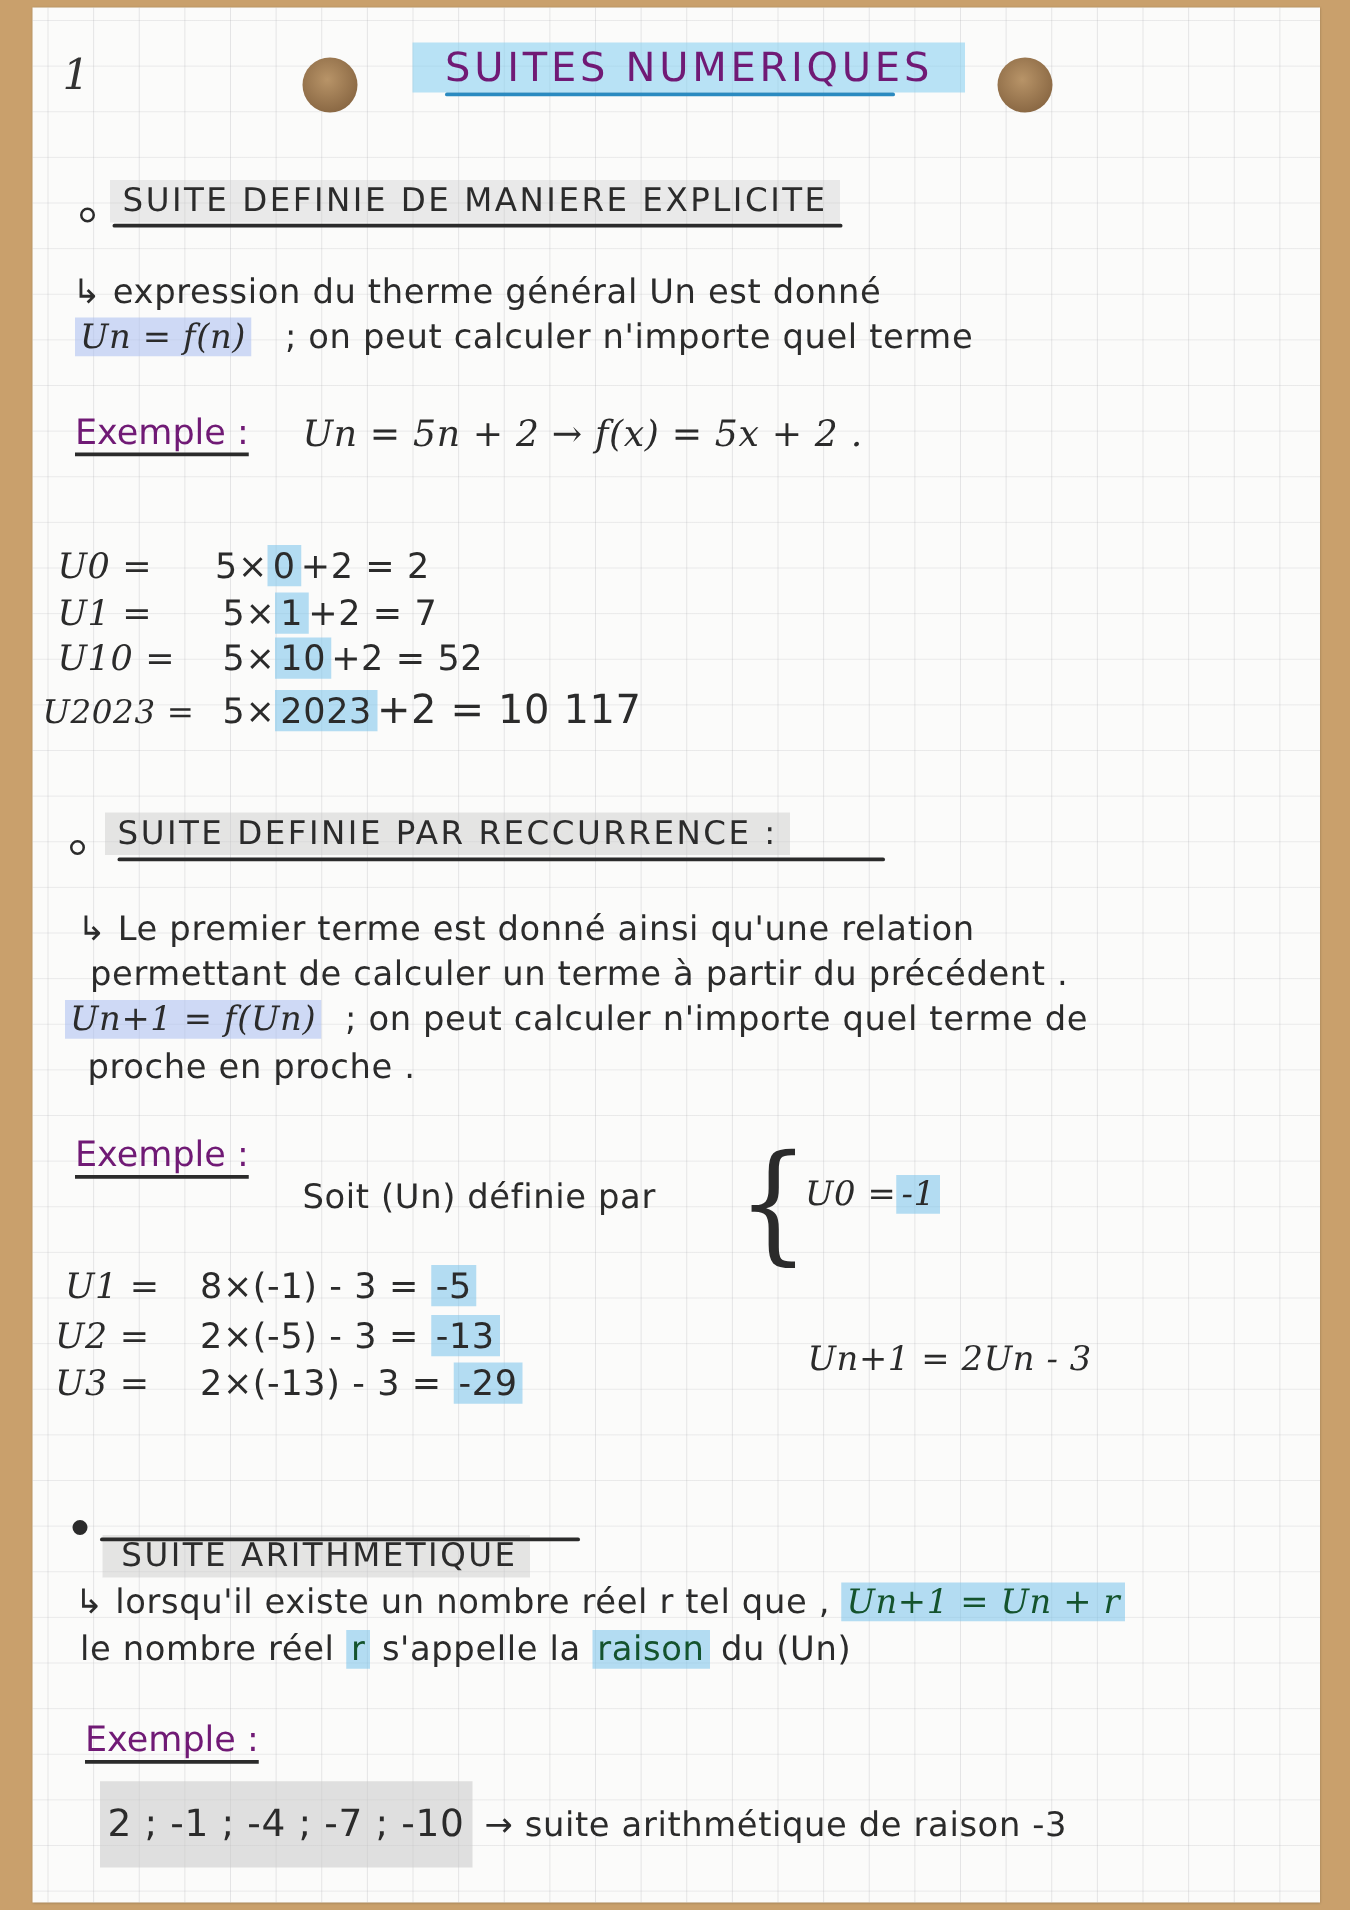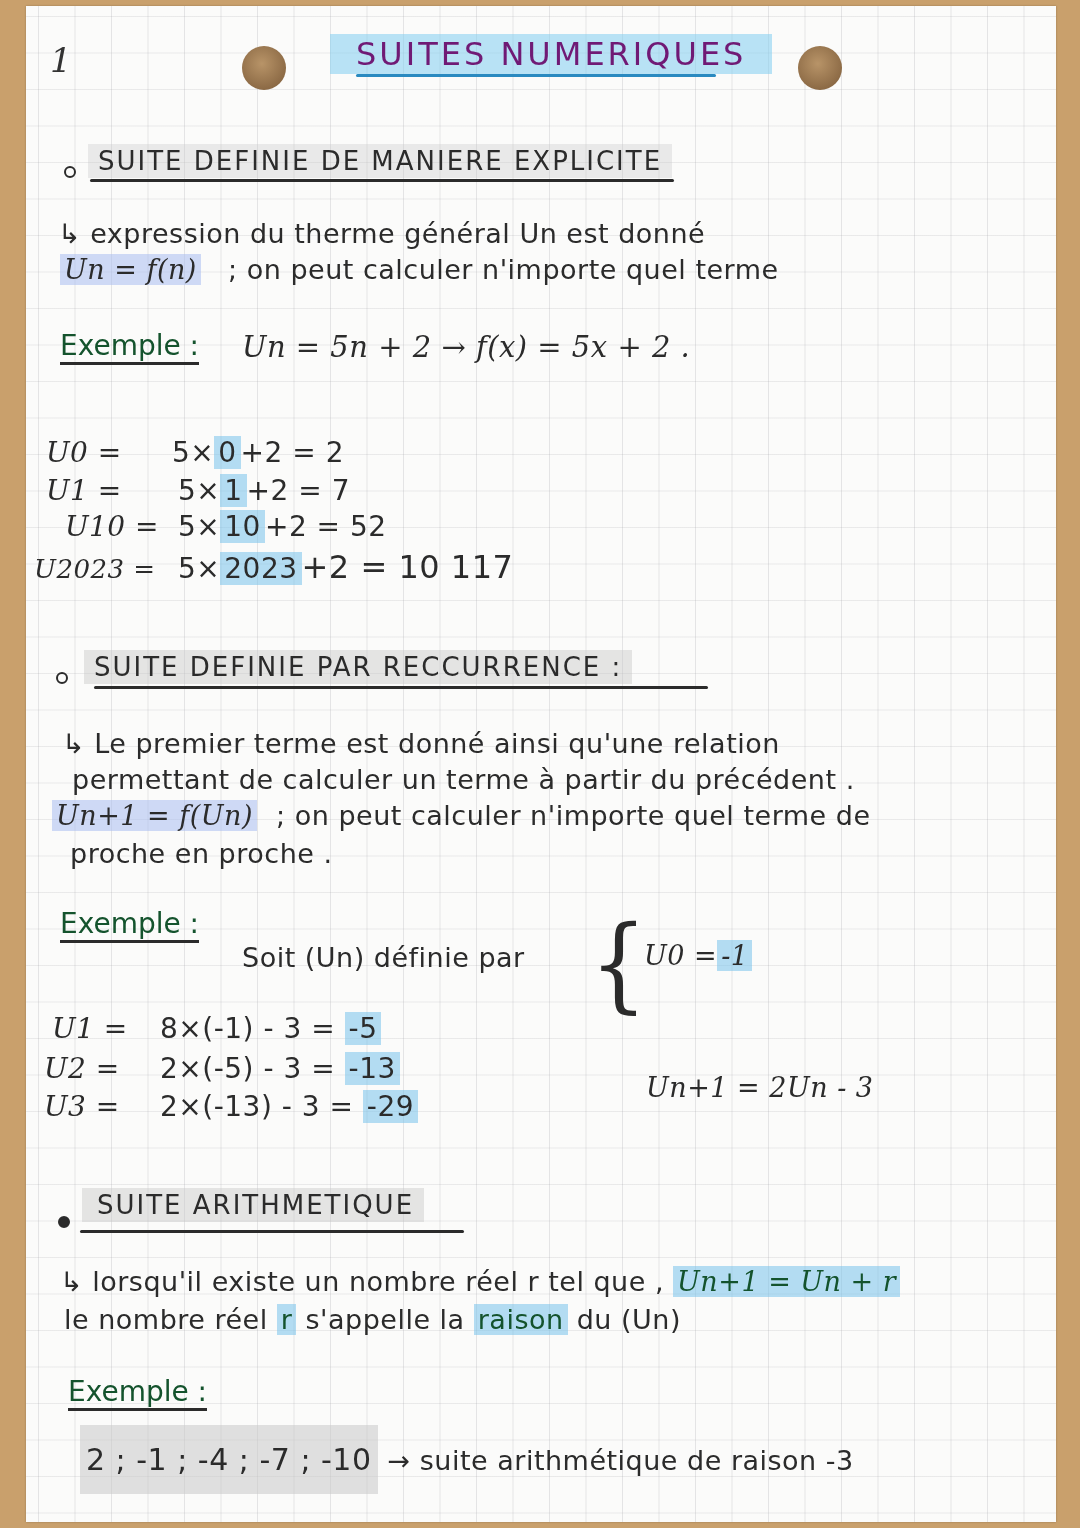--- a/index.html
+++ b/index.html
@@ -34,21 +34,21 @@
     position:absolute; color:#2b2b2b; font-size:26px; letter-spacing:2px; white-space:nowrap;
     padding:2px 10px; background:rgba(200,200,200,0.45);
   }
   .heading-underline { position:absolute; height:3px; background:#2b2b2b; border-radius:2px; }
   .bullet { position:absolute; width:8px; height:8px; border:2px solid #2b2b2b; border-radius:50%; }
   .bullet.filled { background:#2b2b2b; }
   .hl-blue { background:rgba(120,195,235,0.55); padding:0 4px; }
   .hl-violet { background:rgba(170,190,240,0.55); padding:0 4px; }
   .hl-gray { background:rgba(200,200,200,0.55); padding:17px 6px; }
   .blue-text { color:#14532d; }
-  .ex-label { position:absolute; font-size:28px; color:#14532d; border-bottom:3px solid #2b2b2b; line-height:32px; }
+  .ex-label { position:absolute; font-size:28px; color:#701a75; border-bottom:3px solid #2b2b2b; line-height:32px; }
   .brace { position:absolute; font-size:90px; color:#2b2b2b; font-family:"DejaVu Serif", serif; line-height:90px; transform:scaleY(1.15); }
 </style>
 </head>
 <body>
 
 <div class="paper"></div>
 
 <div class="page-num">1</div>
 <div class="hole" style="left:242px; top:46px;"></div>
 <div class="hole" style="left:798px; top:46px;"></div>
@@ -70,21 +70,21 @@
 <div class="hw serif" style="left:242px; top:330px; font-size:29px;">Un = 5n + 2  →  f(x) = 5x + 2 .</div>
 
 <div>
   <div class="hw" style="left:46px; top:436px; font-size:28px;">
     <span class="serif" style="display:inline-block; width:126px;">U0 =</span><span>5×</span><span class="hl-blue">0</span><span>+2 = 2</span>
   </div>
   <div class="hw" style="left:46px; top:474px; font-size:28px;">
     <span class="serif" style="display:inline-block; width:132px;">U1 =</span><span>5×</span><span class="hl-blue">1</span><span>+2  = 7</span>
   </div>
   <div class="hw" style="left:46px; top:510px; font-size:28px;">
-    <span class="serif" style="display:inline-block; width:132px;text-align:center;">U10 =</span><span>5×</span><span class="hl-blue">10</span><span>+2 = 52</span>
+    <span class="serif" style="display:inline-block; width:132px;">U10 =</span><span>5×</span><span class="hl-blue">10</span><span>+2 = 52</span>
   </div>
   <div class="hw" style="left:34px; top:548px; font-size:26px;">
     <span class="serif" style="display:inline-block; width:144px;">U2023 =</span><span style="font-size:28px;">5×</span><span class="hl-blue" style="font-size:28px;">2023</span><span style="font-size:32px;">+2 = 10 117</span>
   </div>
 </div>
 
 <div class="bullet" style="left:56px; top:672px;"></div>
 <div class="heading" style="left:84px; top:650px;">SUITE DEFINIE PAR RECCURRENCE :</div>
 <div class="heading-underline" style="left:94px; top:686px; width:614px;"></div>
 
@@ -110,21 +110,21 @@
   </div>
   <div class="hw" style="left:44px; top:1052px; font-size:28px;">
     <span class="serif" style="display:inline-block; width:116px;">U2 =</span><span>2×(-5) - 3 =</span> <span class="hl-blue">-13</span>
   </div>
   <div class="hw" style="left:44px; top:1090px; font-size:28px;">
     <span class="serif" style="display:inline-block; width:116px;">U3 =</span><span>2×(-13) - 3 =</span> <span class="hl-blue">-29</span>
   </div>
 </div>
 
 <div class="bullet filled" style="left:58px; top:1216px;"></div>
-<div class="heading" style="left:82px; top:1188px;padding-left:15px;">SUITE ARITHMETIQUE</div>
+<div class="heading" style="left:82px; top:1228px;padding-left:15px;">SUITE ARITHMETIQUE</div>
 <div class="heading-underline" style="left:80px; top:1230px; width:384px;"></div>
 
 <div class="hw" style="left:60px; top:1266px;">
   <span>↳ lorsqu'il existe un nombre réel r tel que ,</span>
   <span class="hl-blue blue-text serif">Un+1 = Un + r</span>
 </div>
 <div class="hw" style="left:64px; top:1304px;">
   <span>le nombre réel</span>
   <span class="hl-blue blue-text">r</span>
   <span>s'appelle la</span>

